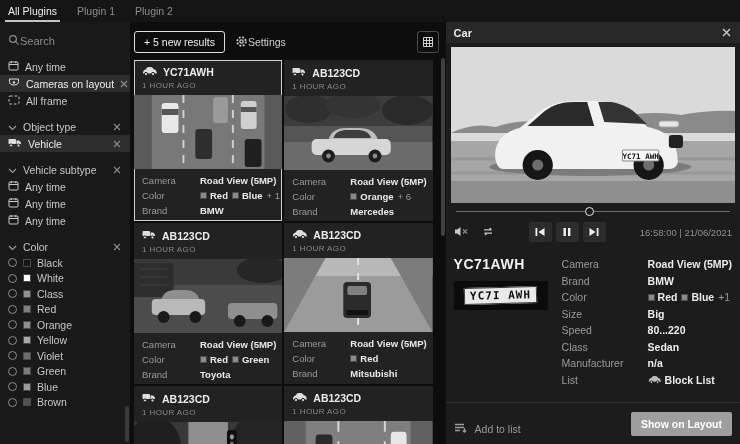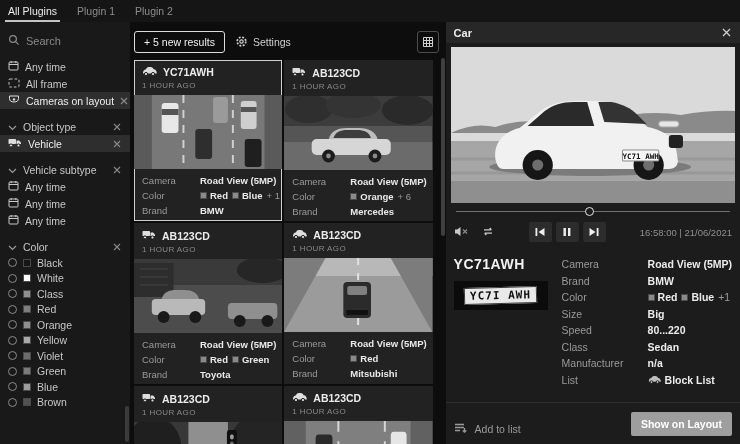--- a/index.html
+++ b/index.html
@@ -15,35 +15,35 @@
 
   .body { flex:1; display:flex; min-height:0; }
 
   
   .sidebar { flex:0 0 130px; background:#191919; padding:8px 0 0 8px; font-size:10.5px;
     color:#c7c7c7; position:relative; overflow:hidden; }
   .side-row { display:flex; align-items:center; gap:6px; height:17px; padding-right:9px; white-space:nowrap; }
   .side-row.selected { background:#2e2e2e; margin-left:-8px; padding-left:8px; color:#ededed; }
   .side-row .x-right { margin-left:auto; display:flex; }
   .side-gap { height:9px; }
-  .search-row { height:22px; display:flex; align-items:center; gap:6px; margin-bottom:6px; }
+  .search-row { height:22px; display:flex; align-items:center; margin-bottom:6px; }
   .search-input { background:transparent; border:none; outline:none; color:#c7c7c7;
     font-size:11px; width:90px; font-family:inherit; }
   .search-input::placeholder { color:#8a8a8a; }
   .swatch { width:8px; height:8px; border:1px solid #4a4a4a; flex:0 0 8px; }
   .radio { width:9px; height:9px; border:1px solid #8a8a8a; border-radius:50%; flex:0 0 9px; }
   .color-row { height:15.5px;text-align:right; }
   .side-scroll { position:absolute; right:1px; bottom:2px; width:4px; height:36px; background:#3a3a3a; border-radius:2px; }
 
   
   .results { flex:1; min-width:0; background:#0d0d0d; padding:6px 7px 0 4px; position:relative; display:flex; flex-direction:column; }
   .results-head { flex:0 0 28px; display:flex; align-items:center; gap:10px; margin-bottom:4px; }
   .btn-new { background:transparent; border:1px solid #dcdcdc; border-radius:3px; color:#f0f0f0;
     font-size:10.5px; padding:4px 9px; font-family:inherit; cursor:pointer; }
-  .settings { display:flex; align-items:center; gap:5px; color:#cfcfcf; font-size:10.5px; cursor:pointer; }
+  .settings { display:flex; align-items:center; color:#cfcfcf; font-size:10.5px; cursor:pointer; }
   .btn-grid { margin-left:auto; width:22px; height:22px; border:1px solid #4d4d4d; border-radius:3px;
     background:transparent; display:flex; align-items:center; justify-content:center; cursor:pointer; }
   .grid { flex:1; display:grid; grid-template-columns:1fr 1fr; gap:2px; grid-auto-rows:161px;
     overflow:hidden; margin-right:6px; }
   .card { background:#222; overflow:hidden; cursor:pointer; }
   .card.selected { box-shadow:inset 0 0 0 1px #cfcfcf; }
   .card-head { padding:6px 8px 0; }
   .plate-row { display:flex; align-items:center; gap:6px; font-weight:bold; font-size:10.5px; color:#ececec; }
   .card-time { font-size:8px; color:#8a8a8a; letter-spacing:.4px; margin:3px 0 5px; }
   .card-img { height:74px; overflow:hidden; }
@@ -117,37 +117,37 @@
         <input class="search-input" placeholder="Search" style="">
       </div>
 
       <div class="side-row">
         <span><svg width="11" height="11" viewBox="0 0 11 11">
               <rect x="1" y="2" width="9" height="8" rx="1" fill="none" stroke="#c9c9c9"></rect>
               <path d="M3.2 1v2.2M7.8 1v2.2M1 4.5h9" stroke="#c9c9c9" fill="none"></path>
             </svg></span>
         <span>Any time</span>
       </div>
-      <div class="side-row">
-        <span><svg width="12" height="10" viewBox="0 0 12 10">
-              <rect x="1" y="1" width="10" height="8" rx="1" fill="none" stroke="#c9c9c9" stroke-dasharray="2.6 2"></rect>
-            </svg></span>
-        <span>All frame</span>
-      </div>
       <div class="side-row selected">
         <span><svg width="12" height="10" viewBox="0 0 12 10">
               <path d="M1.5 1h9v2.4a4.5 3.6 0 0 1-9 0z" fill="none" stroke="#dedede"></path>
               <circle cx="6" cy="4.4" r="1.2" fill="#dedede"></circle>
             </svg></span>
         <span>Cameras on layout</span>
         <span class="x-right">
             <svg width="8" height="8" viewBox="0 0 8 8">
               <path d="M1 1l6 6M7 1L1 7" stroke="#8a8a8a" stroke-width="1.1"></path>
             </svg>
           </span>
+      </div>
+      <div class="side-row">
+        <span><svg width="12" height="10" viewBox="0 0 12 10">
+              <rect x="1" y="1" width="10" height="8" rx="1" fill="none" stroke="#c9c9c9" stroke-dasharray="2.6 2"></rect>
+            </svg></span>
+        <span>All frame</span>
       </div>
 
       <div class="side-gap"></div>
       <div class="side-row">
         <span><svg width="9" height="6" viewBox="0 0 9 6">
               <path d="M1 1l3.5 3.5L8 1" stroke="#9a9a9a" fill="none" stroke-width="1.2"></path>
             </svg></span>
         <span>Object type</span>
         <span class="x-right">
             <svg width="8" height="8" viewBox="0 0 8 8">

